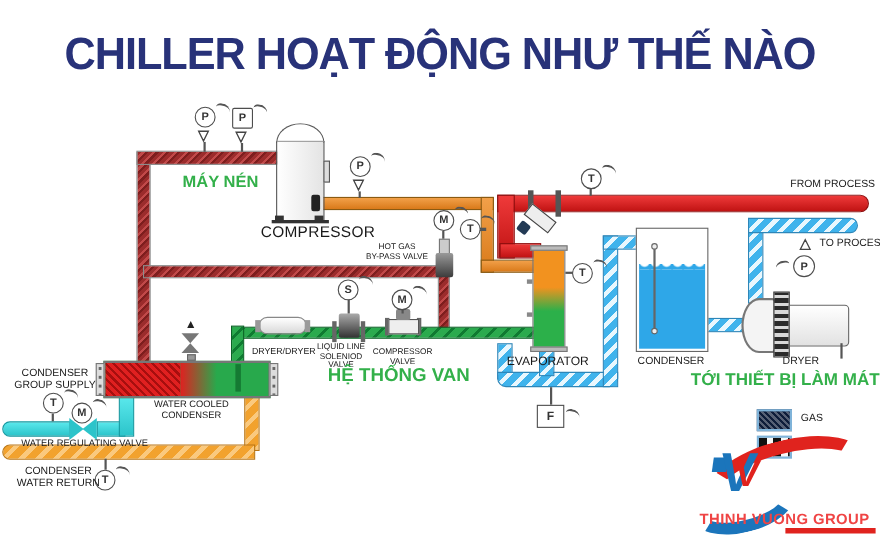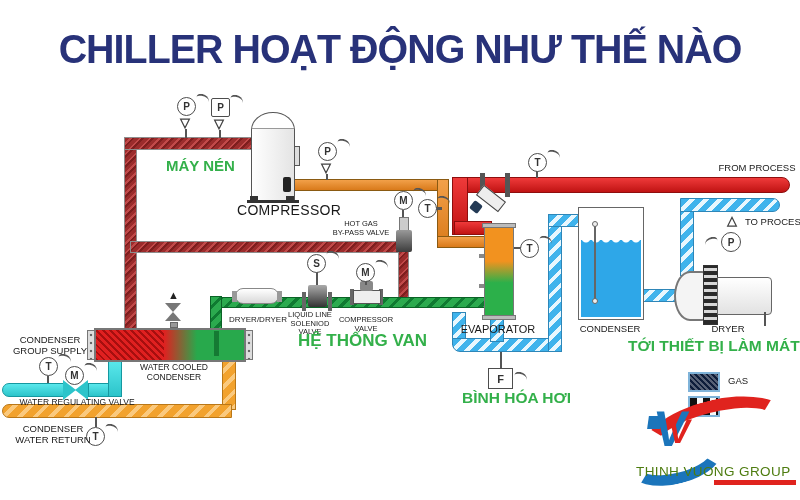--- a/index.html
+++ b/index.html
@@ -142,21 +142,20 @@
   <div class="abs" style="left:514px;top:247px;width:7px;height:2px;background:#555;z-index:4;"></div>
 
   <div class="pipe blue-chk" style="left:452px;top:312px;width:14px;height:33px;"></div>
   <div class="pipe blue-chk" style="left:452px;top:338px;width:110px;height:14px;border-bottom-left-radius:8px;border-bottom-right-radius:8px;"></div>
   <div class="pipe blue-chk" style="left:490px;top:316px;width:14px;height:26px;"></div>
   <div class="pipe blue-chk" style="left:548px;top:214px;width:14px;height:138px;"></div>
   <div class="pipe blue-chk" style="left:548px;top:214px;width:33px;height:13px;"></div>
   <div class="stem" style="left:500px;top:352px;height:16px;"></div>
   <div class="gbox" style="left:488px;top:368px;">F</div>
   <div class="flag" style="left:514px;top:372px;"></div>
-  <div class="vi" style="left:462px;top:389px;font-size:15.5px;">BÌNH HÓA HƠI</div>
 
   <div class="abs" style="left:578px;top:207px;width:66px;height:113px;border:1.5px solid #666;background:#fff;z-index:2;box-sizing:border-box;"></div>
   <div class="abs" style="left:581px;top:240px;width:60px;height:77px;background:#2ea7e8;z-index:2;"></div>
   <div class="abs" style="left:581px;top:238px;width:60px;height:7px;background-image:radial-gradient(circle at 5px 0px,#fff 4px,transparent 5px);background-size:10px 7px;background-repeat:repeat-x;z-index:2;"></div>
   <div class="abs" style="left:594px;top:224px;width:2px;height:78px;background:#666;z-index:3;"></div>
   <div class="abs" style="left:592px;top:221px;width:6px;height:6px;border-radius:50%;background:#eee;border:1px solid #666;z-index:3;box-sizing:border-box;"></div>
   <div class="abs" style="left:592px;top:298px;width:6px;height:6px;border-radius:50%;background:#eee;border:1px solid #666;z-index:3;box-sizing:border-box;"></div>
   <div class="lbl" style="left:572px;top:324px;width:76px;font-size:9.5px;">CONDENSER</div>
 
   <div class="pipe blue-chk" style="left:640px;top:289px;width:40px;height:13px;"></div>
@@ -222,17 +221,17 @@
   <div class="abs" style="left:688px;top:372px;width:32px;height:20px;border:2px solid #7fb3d9;background:#0e1d3a;background-image:repeating-linear-gradient(45deg,rgba(255,255,255,.3) 0 2px,transparent 2px 4px);z-index:6;box-sizing:border-box;"></div>
   <div class="lbl" style="left:728px;top:376px;width:32px;font-size:9.5px;text-align:left;">GAS</div>
   <div class="abs" style="left:688px;top:396px;width:32px;height:21px;border:2px solid #7fb3d9;background:repeating-linear-gradient(90deg,#101010 0 7px,#f8f8f8 7px 13px);z-index:6;box-sizing:border-box;"></div>
 
   <div class="abs" style="left:618px;top:394px;width:182px;height:100px;z-index:7;">
     <div style="position:absolute;left:22px;top:6px;width:152px;height:70px;border:12px solid transparent;border-top-color:#e0231e;border-radius:50%;transform:rotate(-14deg);box-sizing:border-box;"></div>
     <div style="position:absolute;left:8px;top:38px;width:98px;height:52px;border:11px solid transparent;border-bottom-color:#1b75bb;border-radius:50%;transform:rotate(-14deg);box-sizing:border-box;"></div>
     <div style="position:absolute;left:30px;top:22px;width:13px;height:13px;background:#1b75bb;transform:skewX(-8deg);"></div>
     <span style="position:absolute;left:36px;top:10px;font-size:50px;font-weight:900;color:#1b75bb;transform:skewX(-8deg);line-height:1;">V</span>
     <span style="position:absolute;left:50px;top:20px;font-size:34px;font-weight:900;color:#e0231e;transform:skewX(-8deg);line-height:1;">V</span>
-    <div style="position:absolute;left:18px;top:70px;width:162px;font-size:13.5px;font-weight:normal;color:#4d7c0f;letter-spacing:.4px;white-space:nowrap;">THINH VUONG GROUP</div>
+    <div style="position:absolute;left:18px;top:70px;width:162px;font-size:13.5px;font-weight:bold;color:#ef4444;letter-spacing:.4px;white-space:nowrap;">THINH VUONG GROUP</div>
     <div style="position:absolute;left:96px;top:86px;width:82px;height:5px;background:#e0231e;"></div>
   </div>
 
 </div>
 
 </body></html>

